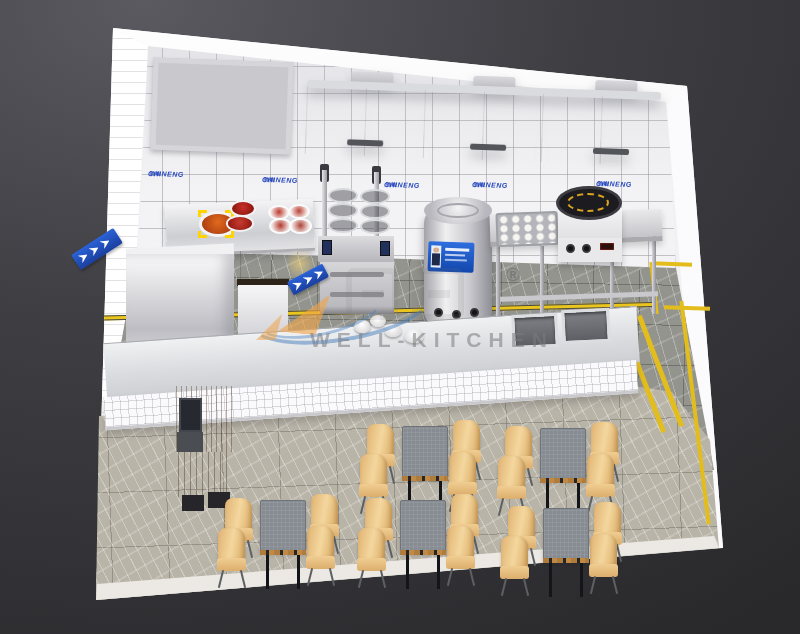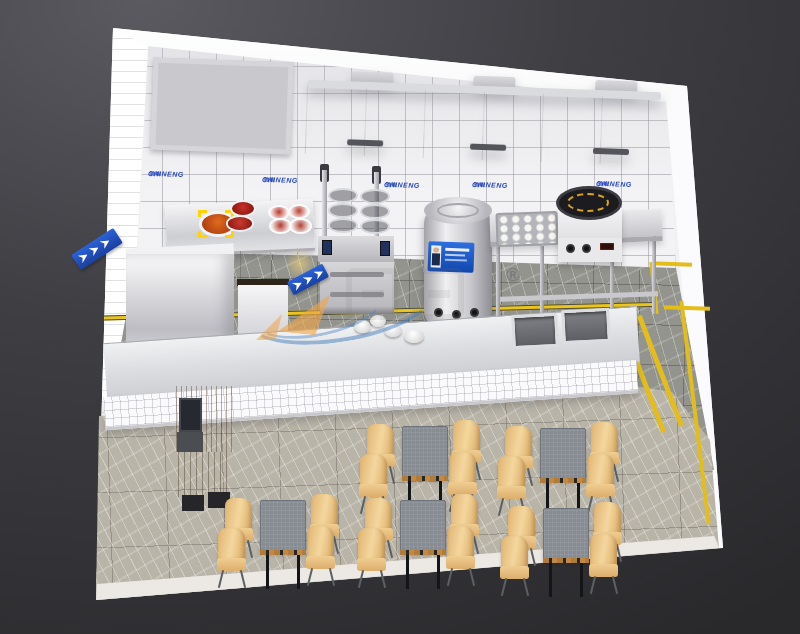--- a/index.html
+++ b/index.html
@@ -539,16 +539,17 @@
     <div class="arc1"></div>
     <div class="arc2"></div>
     <div class="tri1"></div>
     <div class="tri2"></div>
     <div class="cjkshape" style="left:96px">
         <i></i>
       </div>
     <div class="cjkshape" style="left:162px">
         <i></i>
       </div>
+    <div class="wm-text">WELL-KITCHEN</div>
   </div>
   <div class="regmark">®</div>
 
 </div>
 
 </body></html>

